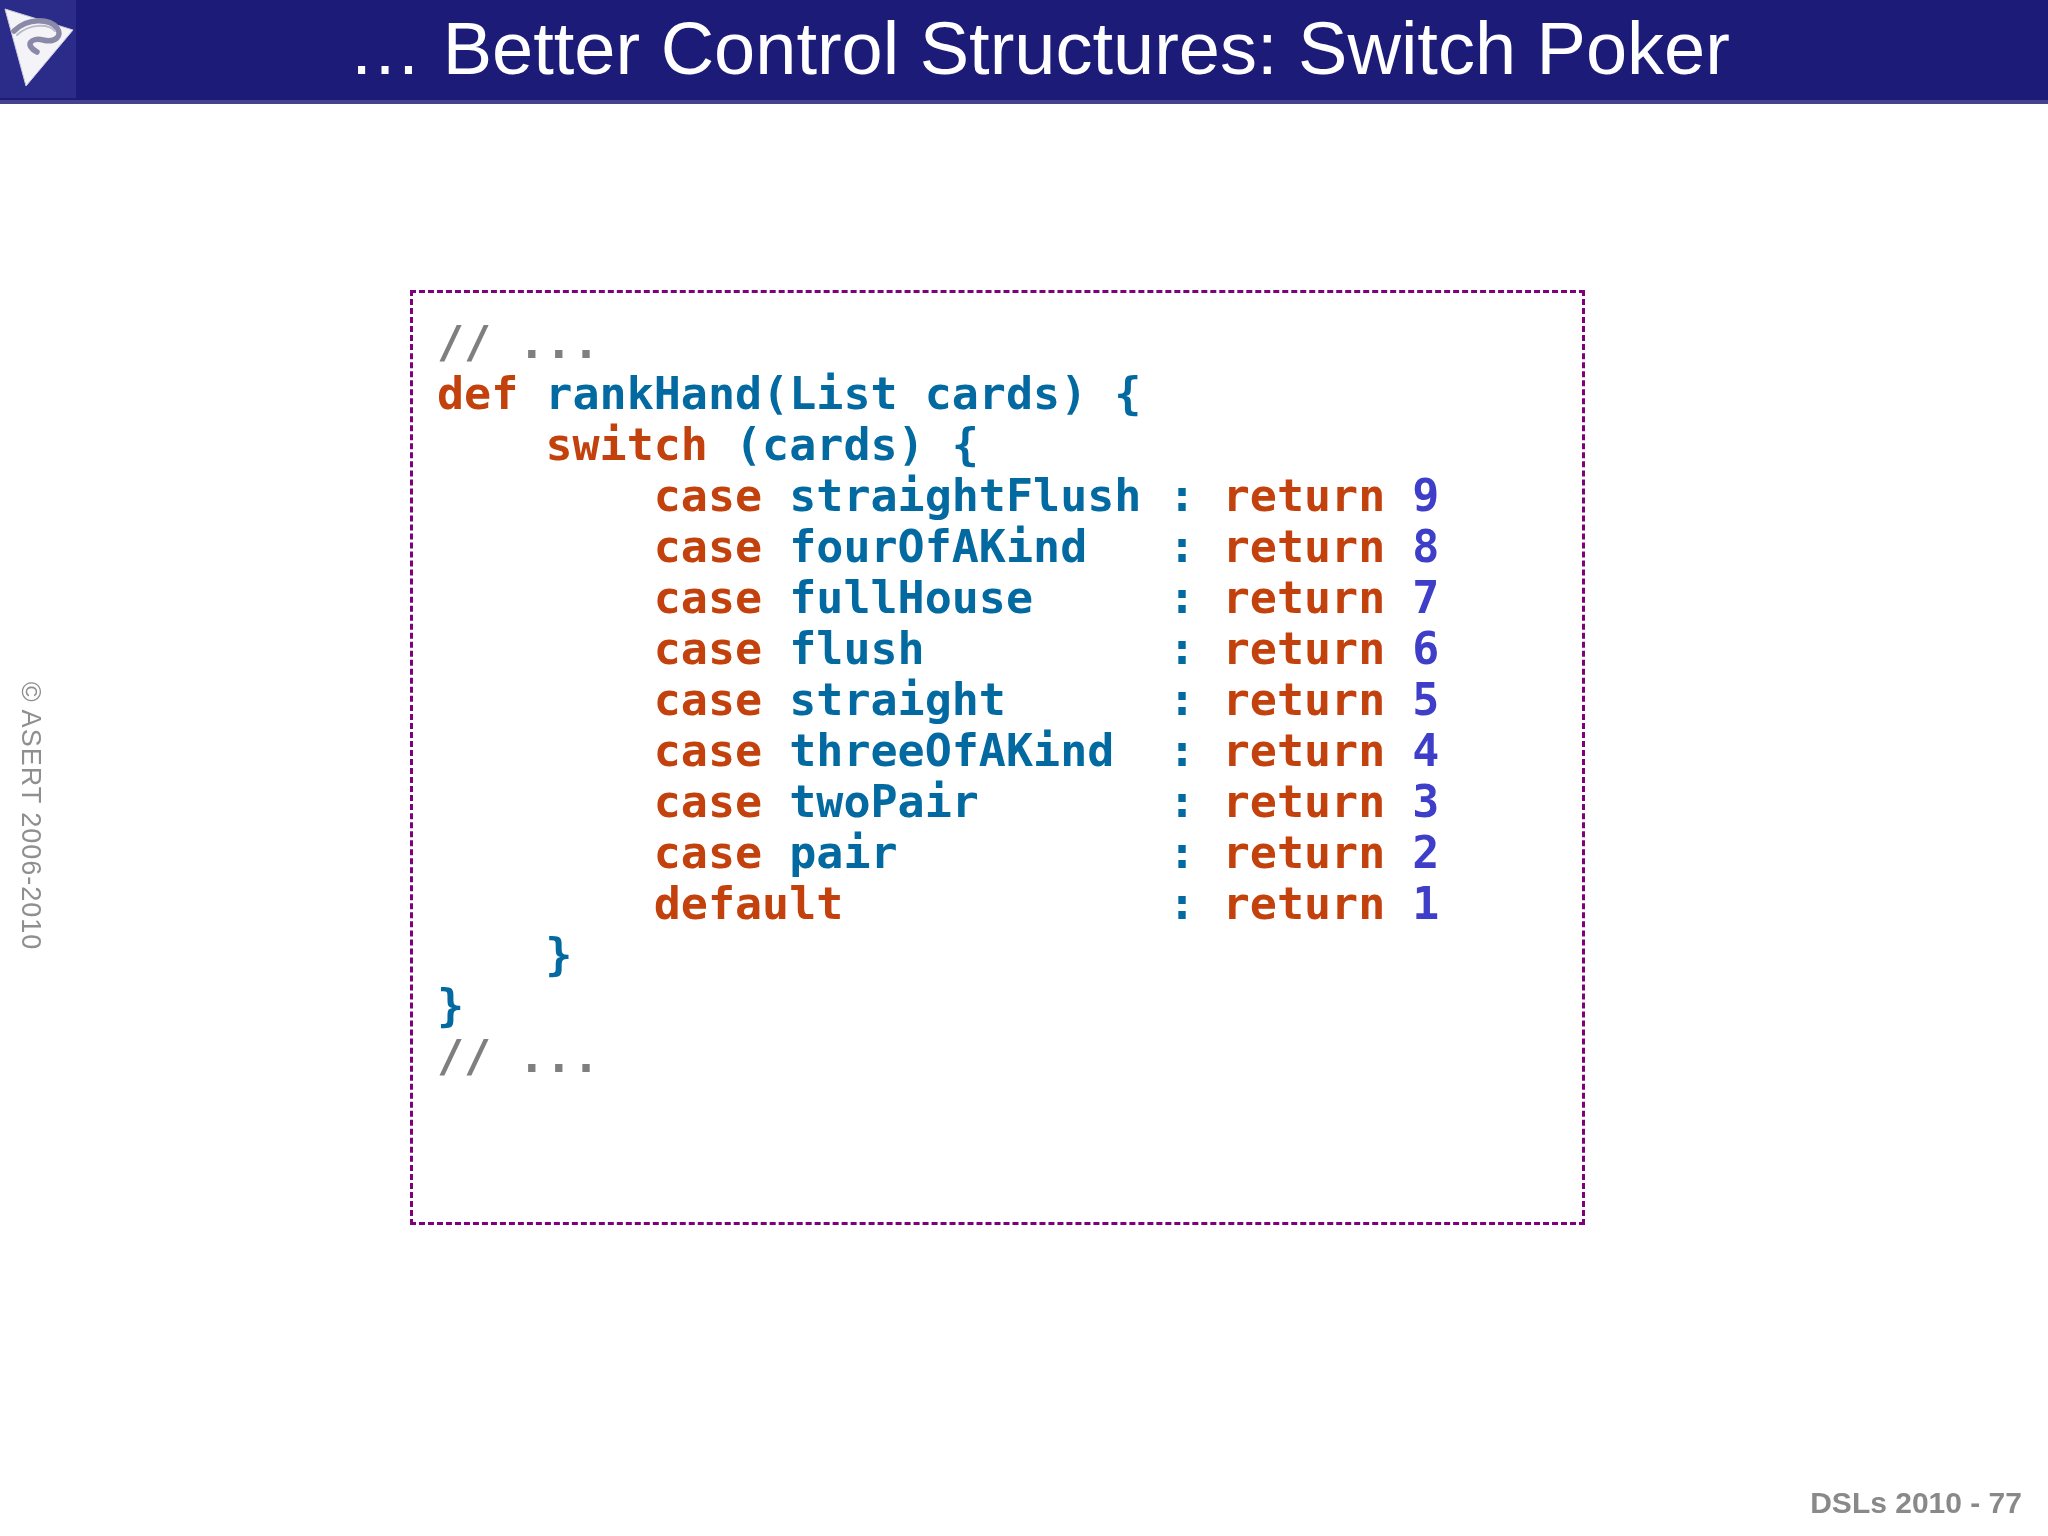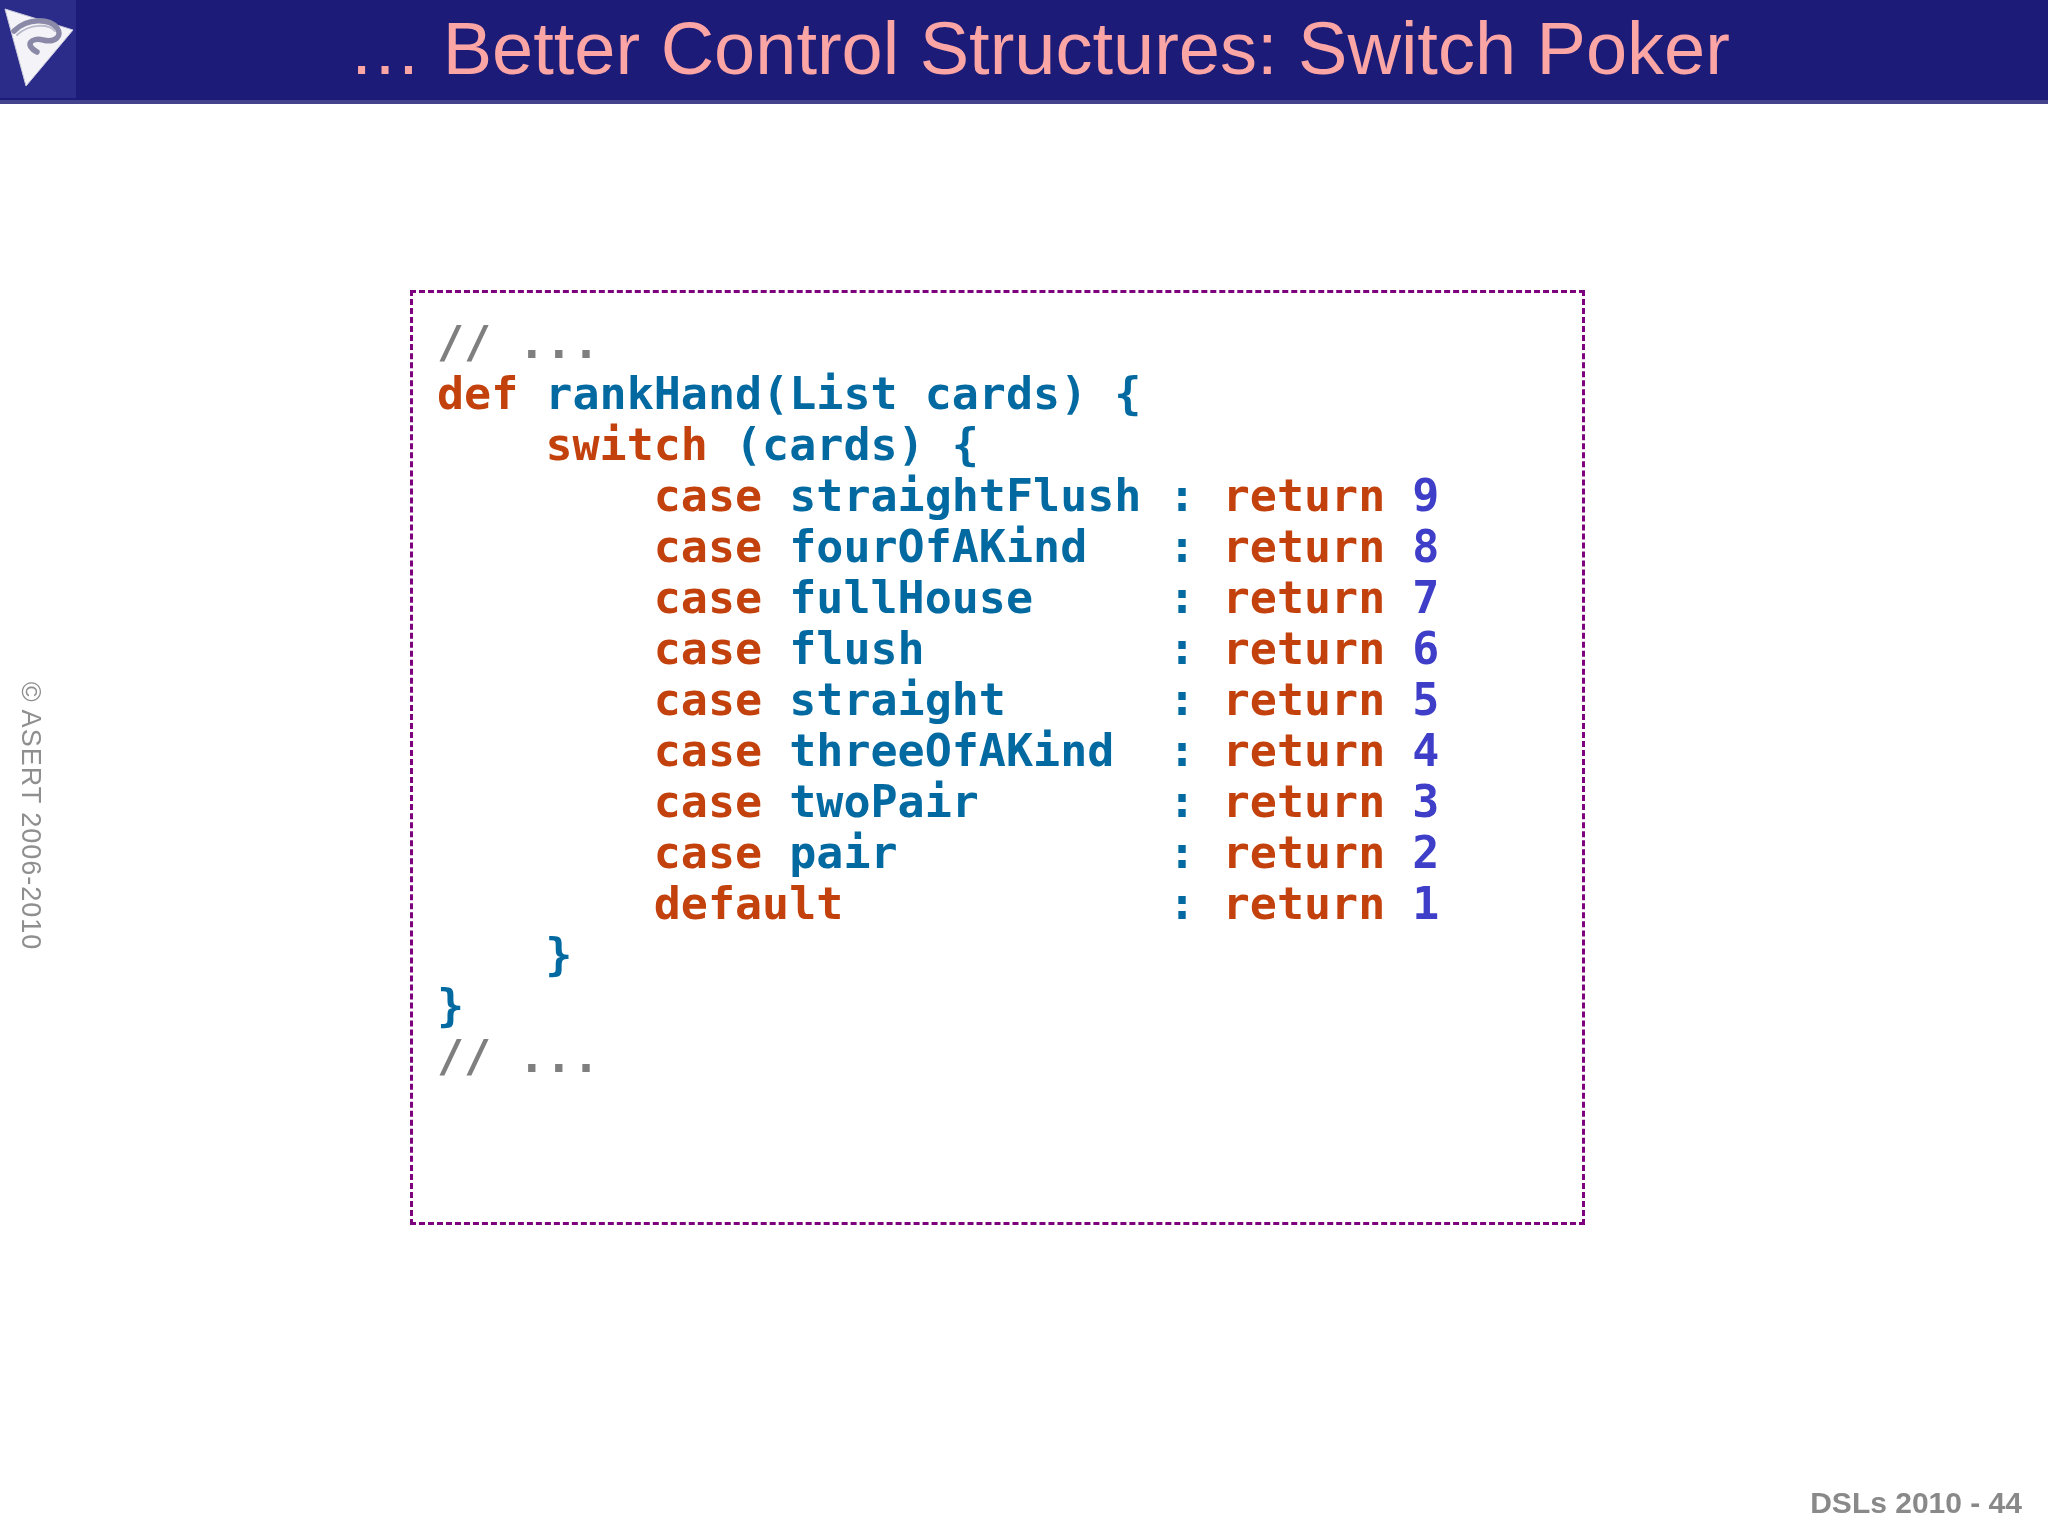--- a/index.html
+++ b/index.html
@@ -21,21 +21,21 @@
     left: 0; top: 0;
     width: 2048px;
     height: 100px;
     background: #1c1c78;
     border-bottom: 4px solid #44448e;
     display: flex;
     align-items: center;
     justify-content: center;
   }
   .header-title {
-    color: #fca5a5;
+    color: #ffffff;
     font-size: 74px;
     font-weight: 400;
     letter-spacing: 0px;
     white-space: nowrap;
     margin-left: 30px;
     margin-top: -4px;
   }
   .logo-box {
     position: absolute;
     left: 0; top: 0;
@@ -109,13 +109,13 @@
     </svg>
   </span>
 </div>
 
 <div class="code-panel">
   <pre class="code-block"><div class="code-line"><span class="tok-com">// ...</span></div><div class="code-line"><span class="tok-kw">def</span><span class="tok-pl"> rankHand(List cards) {</span></div><div class="code-line"><span class="tok-pl">    </span><span class="tok-kw">switch</span><span class="tok-pl"> (cards) {</span></div><div class="code-line"><span class="tok-pl">        </span><span class="tok-kw">case</span><span class="tok-pl"> straightFlush : </span><span class="tok-kw">return</span><span class="tok-pl"> </span><span class="tok-num">9</span></div><div class="code-line"><span class="tok-pl">        </span><span class="tok-kw">case</span><span class="tok-pl"> fourOfAKind   : </span><span class="tok-kw">return</span><span class="tok-pl"> </span><span class="tok-num">8</span></div><div class="code-line"><span class="tok-pl">        </span><span class="tok-kw">case</span><span class="tok-pl"> fullHouse     : </span><span class="tok-kw">return</span><span class="tok-pl"> </span><span class="tok-num">7</span></div><div class="code-line"><span class="tok-pl">        </span><span class="tok-kw">case</span><span class="tok-pl"> flush         : </span><span class="tok-kw">return</span><span class="tok-pl"> </span><span class="tok-num">6</span></div><div class="code-line"><span class="tok-pl">        </span><span class="tok-kw">case</span><span class="tok-pl"> straight      : </span><span class="tok-kw">return</span><span class="tok-pl"> </span><span class="tok-num">5</span></div><div class="code-line"><span class="tok-pl">        </span><span class="tok-kw">case</span><span class="tok-pl"> threeOfAKind  : </span><span class="tok-kw">return</span><span class="tok-pl"> </span><span class="tok-num">4</span></div><div class="code-line"><span class="tok-pl">        </span><span class="tok-kw">case</span><span class="tok-pl"> twoPair       : </span><span class="tok-kw">return</span><span class="tok-pl"> </span><span class="tok-num">3</span></div><div class="code-line"><span class="tok-pl">        </span><span class="tok-kw">case</span><span class="tok-pl"> pair          : </span><span class="tok-kw">return</span><span class="tok-pl"> </span><span class="tok-num">2</span></div><div class="code-line"><span class="tok-pl">        </span><span class="tok-kw">default</span><span class="tok-pl">            : </span><span class="tok-kw">return</span><span class="tok-pl"> </span><span class="tok-num">1</span></div><div class="code-line"><span class="tok-pl">    }</span></div><div class="code-line"><span class="tok-pl">}</span></div><div class="code-line"><span class="tok-com">// ...</span></div></pre>
 </div>
 
 <div class="copyright-vertical">© ASERT 2006-2010</div>
 
-<div class="footer-page">DSLs 2010 - 44</div>
+<div class="footer-page">DSLs 2010 - 77</div>
 
 </body></html>

